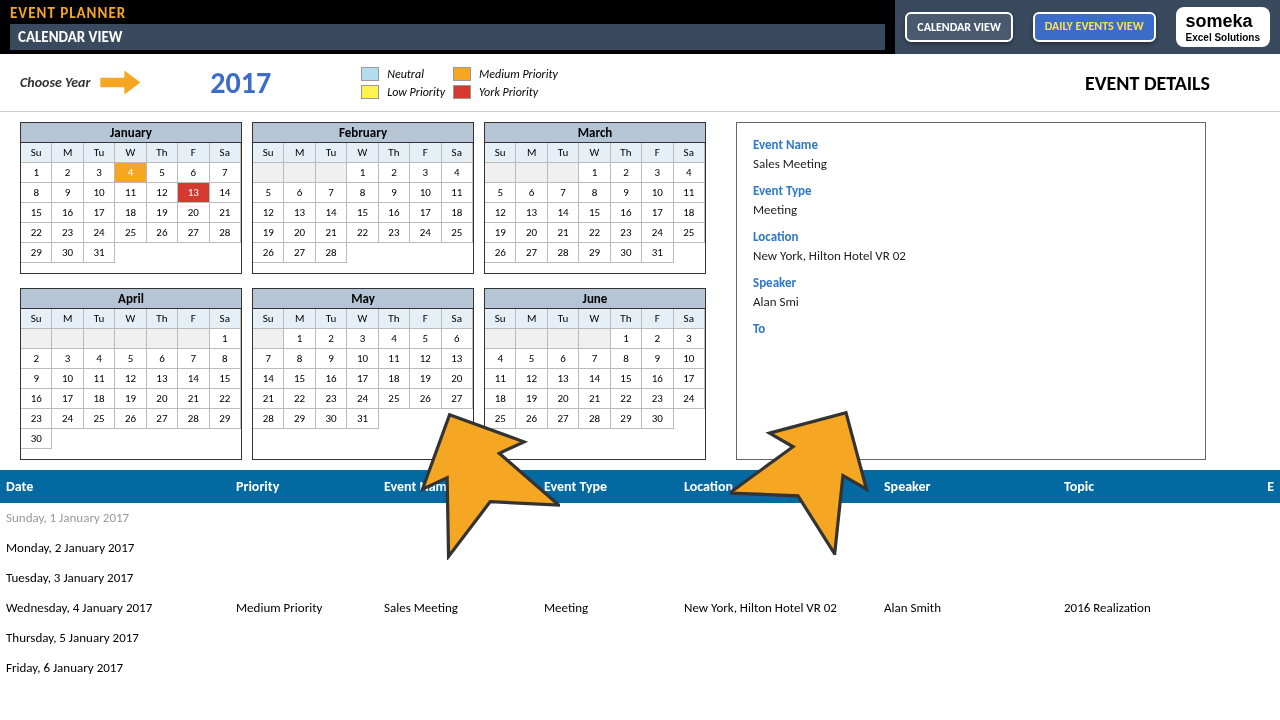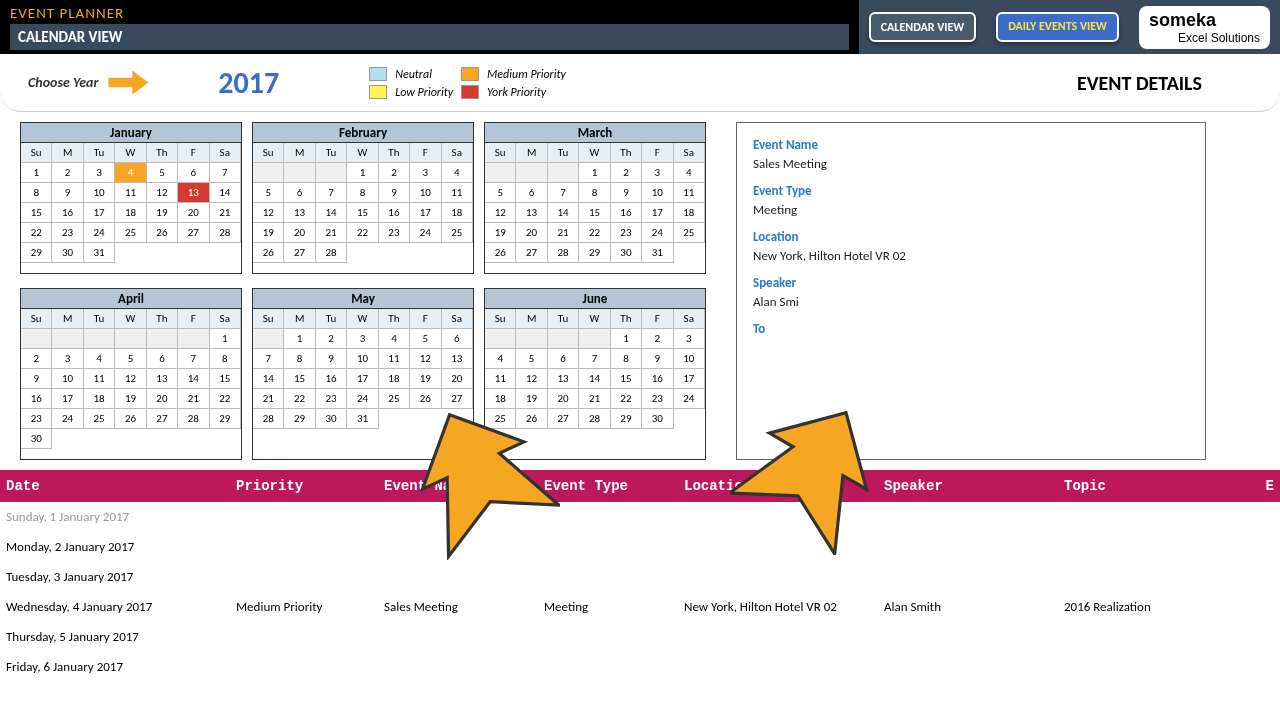--- a/index.html
+++ b/index.html
@@ -1,29 +1,29 @@
 <!DOCTYPE html>
 <html><head>
 <meta charset="utf-8">
 <style>
 * { box-sizing: border-box; margin: 0; padding: 0; }
 body { font-family: Calibri, Arial, sans-serif; font-size: 13px; background: #fff; width: 1280px; height: 720px; overflow: hidden; position: relative; }
 
 .header-black { background: #000; color: #fff; height: 54px; display: flex; align-items: stretch; padding: 0; }
 .title-block { flex: 1; padding: 4px 10px; }
-.title1 { color: #f5a623; font-weight: normal; font-size: 15px; letter-spacing: 1px; }
+.title1 { color: #f5a623; font-weight: bold; font-size: 15px; letter-spacing: 1px; }
 .title2 { background: #3a4a5e; color: #fff; font-weight: bold; font-size: 15px; padding: 4px 8px; margin-top: 2px; display: inline-block; width: 100%; }
 .header-buttons { display: flex; align-items: center; gap: 20px; padding: 0 10px; background: #3a4a5e; }
 .btn { border: 2px solid #fff; border-radius: 6px; padding: 6px 10px; font-weight: bold; font-size: 12px; text-align: center; cursor: pointer; box-shadow: 0 2px 4px rgba(0,0,0,.4); }
 .btn-active { background: #4a5a6e; color: #fff; }
 .btn-blue { background: #3a6cc8; color: #fde047; line-height: 1.1; }
 .logo { background: #fff; color: #000; padding: 4px 10px; border-radius: 8px; font-weight: bold; font-size: 18px; font-family: Arial; }
-.logo .sub { font-size: 12px; font-weight: normal; display: block; margin-left: 29px; }
-
-.toolbar { display: flex; align-items: center; padding: 8px 28px; gap: 30px; border-bottom: 1px solid #ccc; height: 58px; border-radius: 21px; }
+.logo .sub { font-size: 10px; font-weight: bold; display: block; }
+
+.toolbar { display: flex; align-items: center; padding: 8px 20px; gap: 30px; border-bottom: 1px solid #ccc; height: 58px; }
 .choose-year { font-style: italic; font-weight: bold; font-size: 14px; color: #333; display: flex; align-items: center; gap: 10px; }
 .arrow-right { width: 40px; height: 24px; background: #f5a623; clip-path: polygon(0 30%, 60% 30%, 60% 0, 100% 50%, 60% 100%, 60% 70%, 0 70%); }
 .year { color: #3a6cc8; font-size: 30px; font-weight: bold; margin-left: 40px; }
 .legend { display: grid; grid-template-columns: 18px auto 18px auto; gap: 4px 8px; font-size: 12px; font-style: italic; margin-left: 60px; }
 .lg-box { width: 18px; height: 14px; border: 1px solid #999; }
 .neutral { background: #b5ddf0; }
 .low { background: #fff44f; }
 .med { background: #f5a623; }
 .high { background: #d43a2f; }
 .details-title { font-weight: bold; font-size: 20px; margin-left: auto; margin-right: 50px; }
@@ -37,21 +37,21 @@
 .cal-grid .dow { background: #e6eef6; font-weight: normal; }
 .cal-grid .d { background: #fff; }
 .cal-grid .med-cell { background: #f5a623; color: #fff; }
 .cal-grid .high-cell { background: #d43a2f; color: #fff; }
 
 .details-panel { border: 1px solid #666; flex: 1; padding: 14px 16px; font-size: 13px; max-width: 470px; }
 .detail-label { color: #2f7ac8; font-weight: bold; font-size: 13px; margin-top: 12px; }
 .detail-label:first-child { margin-top: 0; }
 .detail-val { color: #222; margin-top: 4px; }
 
-.table-header { background: #be185d; color: #fff; display: flex; font-weight: bold; font-size: 14px; padding: 8px 6px; font-family: Liberation Mono, monospace; }
+.table-header { background: #0369a1; color: #fff; display: flex; font-weight: bold; font-size: 14px; padding: 8px 6px; }
 .col-date { width: 230px; }
 .col-pri { width: 148px; }
 .col-name { width: 160px; }
 .col-type { width: 140px; }
 .col-loc { width: 200px; }
 .col-spk { width: 180px; }
 .col-topic { flex: 1; }
 .table-row { display: flex; padding: 7px 6px; font-size: 13px; border-bottom: 1px solid #fff; }
 .table-row.faded { color: #999; gap: 40px; }
 

